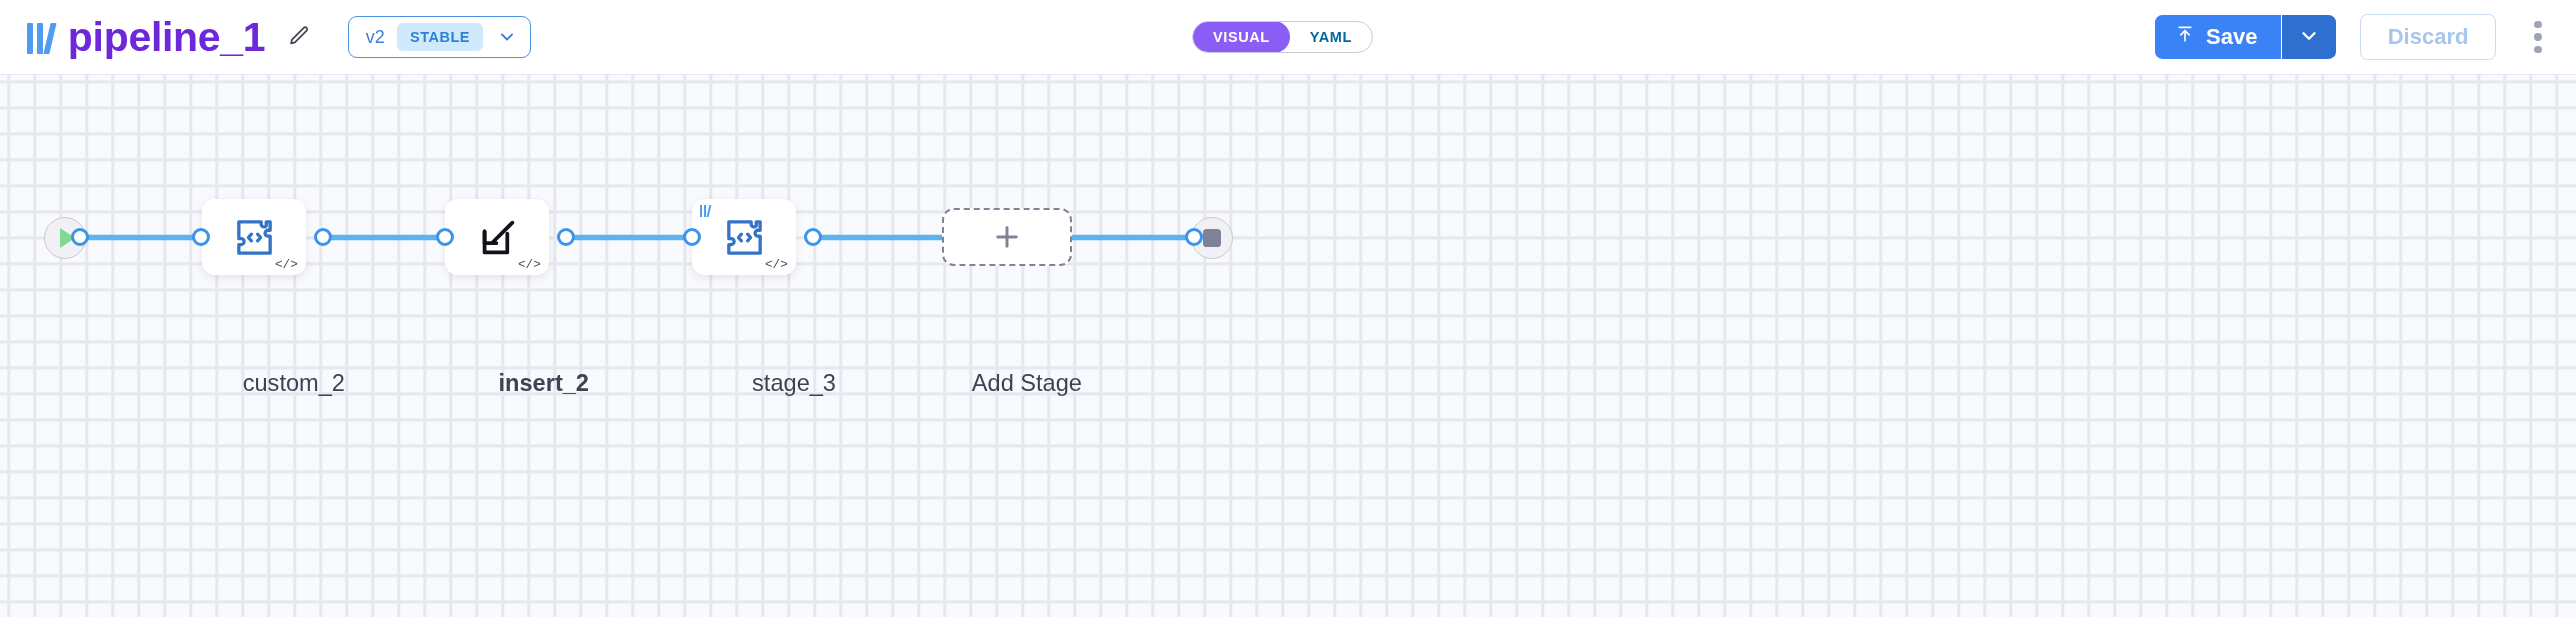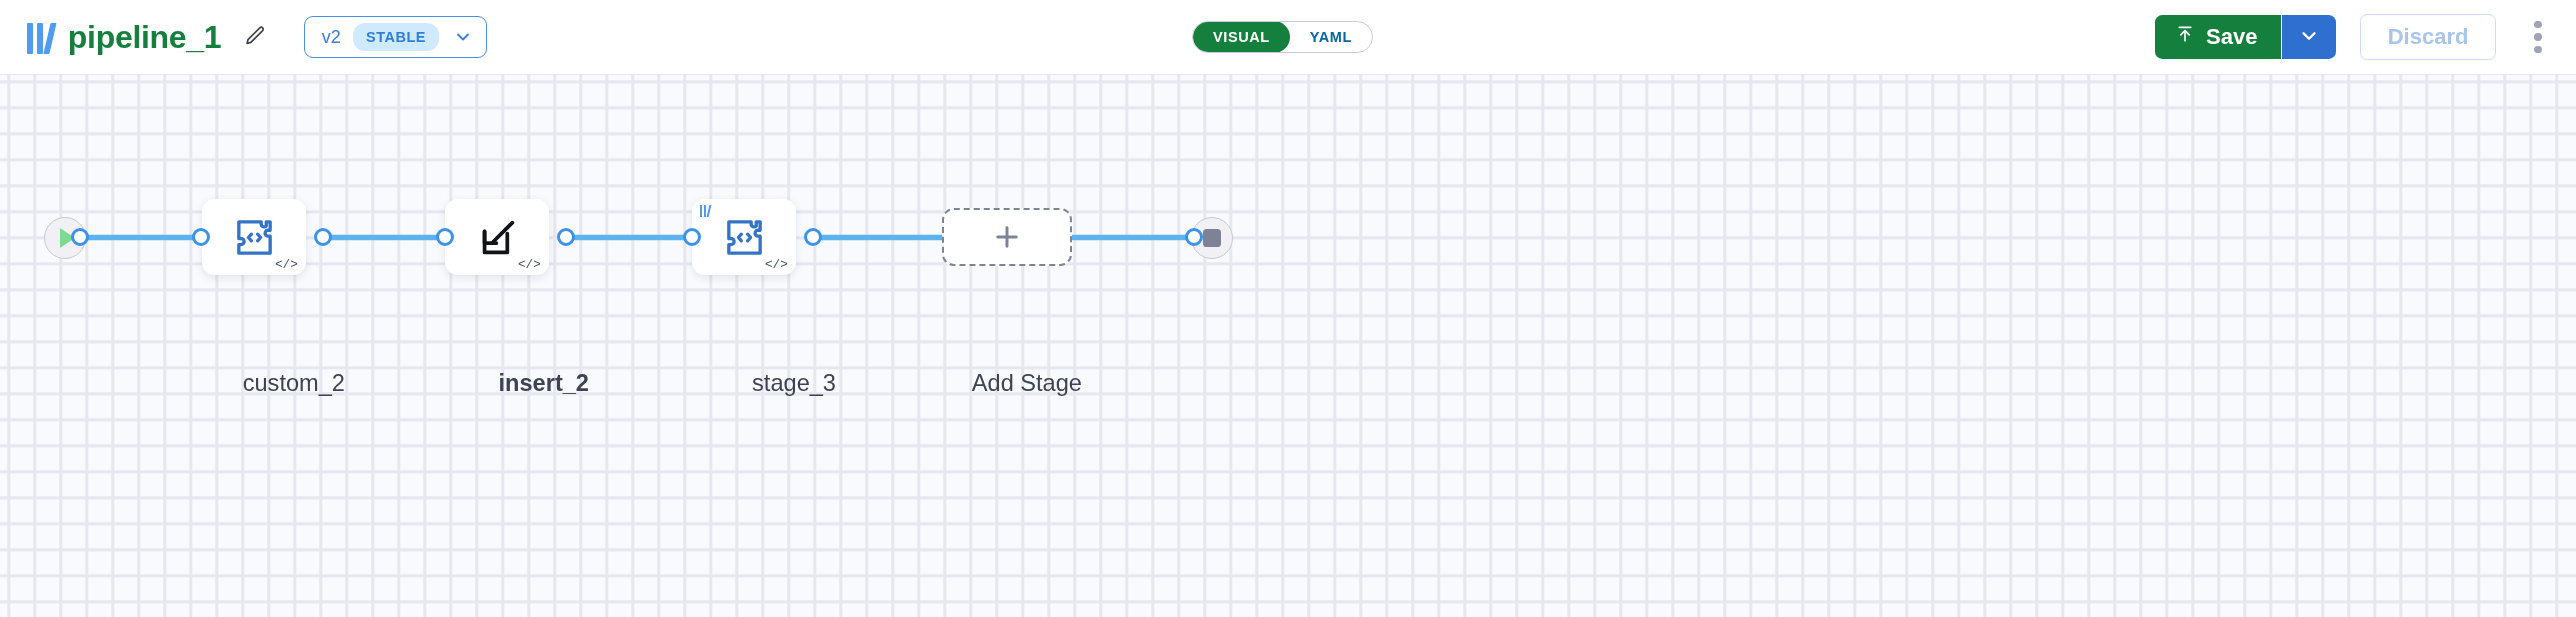--- a/index.html
+++ b/index.html
@@ -16,57 +16,57 @@
   .header{
     position:absolute;left:0;top:0;width:2576px;height:75px;
     background:#ffffff;border-bottom:1.8px solid #e6e8ef;
     box-sizing:border-box;
   }
   .hdr-left{position:absolute;left:27px;top:0;height:74px;display:flex;align-items:center;gap:0;}
   .logo-mark{display:flex;align-items:flex-end;gap:3.6px;margin-right:14.5px;height:34px;}
   .logo-mark i{display:block;width:6.4px;height:31px;background:#4f9cf0;border-radius:0.9px;}
   .logo-mark i.slant{transform:skewX(-13deg);}
   .app-title{
-    font-size:32px;font-weight:700;color:#15803d;letter-spacing:-0.3px;
+    font-size:41px;font-weight:700;color:#6d28d9;letter-spacing:-0.3px;
     line-height:34px;white-space:nowrap;text-align:center;
   }
   .edit-pencil{margin-left:18px;width:31px;height:31px;display:flex;align-items:center;justify-content:center;cursor:pointer;}
   .version-box{
     margin-left:34px;display:flex;align-items:center;gap:0;
     height:42px;border:1.8px solid #4a90e2;border-radius:9px;
     padding:0 12.7px 0 16.3px;box-sizing:border-box;background:#fff;cursor:pointer;
   }
   .version-num{font-size:18px;color:#3a7fd5;font-weight:400;line-height:1;}
   .version-badge{
     margin-left:12.7px;background:#cfeafd;color:#2f7fd6;
     font-size:14.5px;font-weight:700;letter-spacing:0.5px;
-    padding:6.4px 12.7px;border-radius:12px;line-height:1;
+    padding:6.4px 12.7px;border-radius:6px;line-height:1;
   }
   .version-chev{margin-left:14.5px;display:flex;align-items:center;}
 
   
   .mode-toggle{
     position:absolute;left:1192px;top:21px;height:32px;
     display:flex;align-items:center;
     border:1.4px solid #c9ccd8;border-radius:16.3px;background:#ffffff;
     box-sizing:border-box;overflow:hidden;
   }
   .mode-seg{
     font-size:14.5px;font-weight:700;letter-spacing:0.6px;
     padding:0 20px;height:32px;line-height:32px;cursor:pointer;
     color:#0369a1;background:transparent;border-radius:16.3px;
     box-sizing:border-box;
   }
-  .mode-seg.active{background:#15803d;color:#ffffff;}
+  .mode-seg.active{background:#8b5cf6;color:#ffffff;}
 
   
   .hdr-right{position:absolute;right:20px;top:0;height:74px;display:flex;align-items:center;gap:0;}
   .save-group{display:flex;align-items:stretch;height:44px;border-radius:7.3px;overflow:hidden;}
   .save-main{
-    background:#15803d;color:#ffffff;display:flex;align-items:center;gap:11px;
+    background:#3b82f6;color:#ffffff;display:flex;align-items:center;gap:11px;
     padding:0 23.6px 0 20px;font-size:22px;font-weight:700;cursor:pointer;
   }
   .save-caret{
     background:#2f6fd0;width:54px;display:flex;align-items:center;justify-content:center;cursor:pointer;
     border-left:1.8px solid #ffffff;
   }
   .discard-btn{
     margin-left:23.6px;height:44px;border:1.4px solid #cddbf0;border-radius:7.3px;background:#fff;
     display:flex;align-items:center;padding:0 27px;
     font-size:22px;font-weight:700;color:#a8c5ea;cursor:pointer;justify-content:center;

